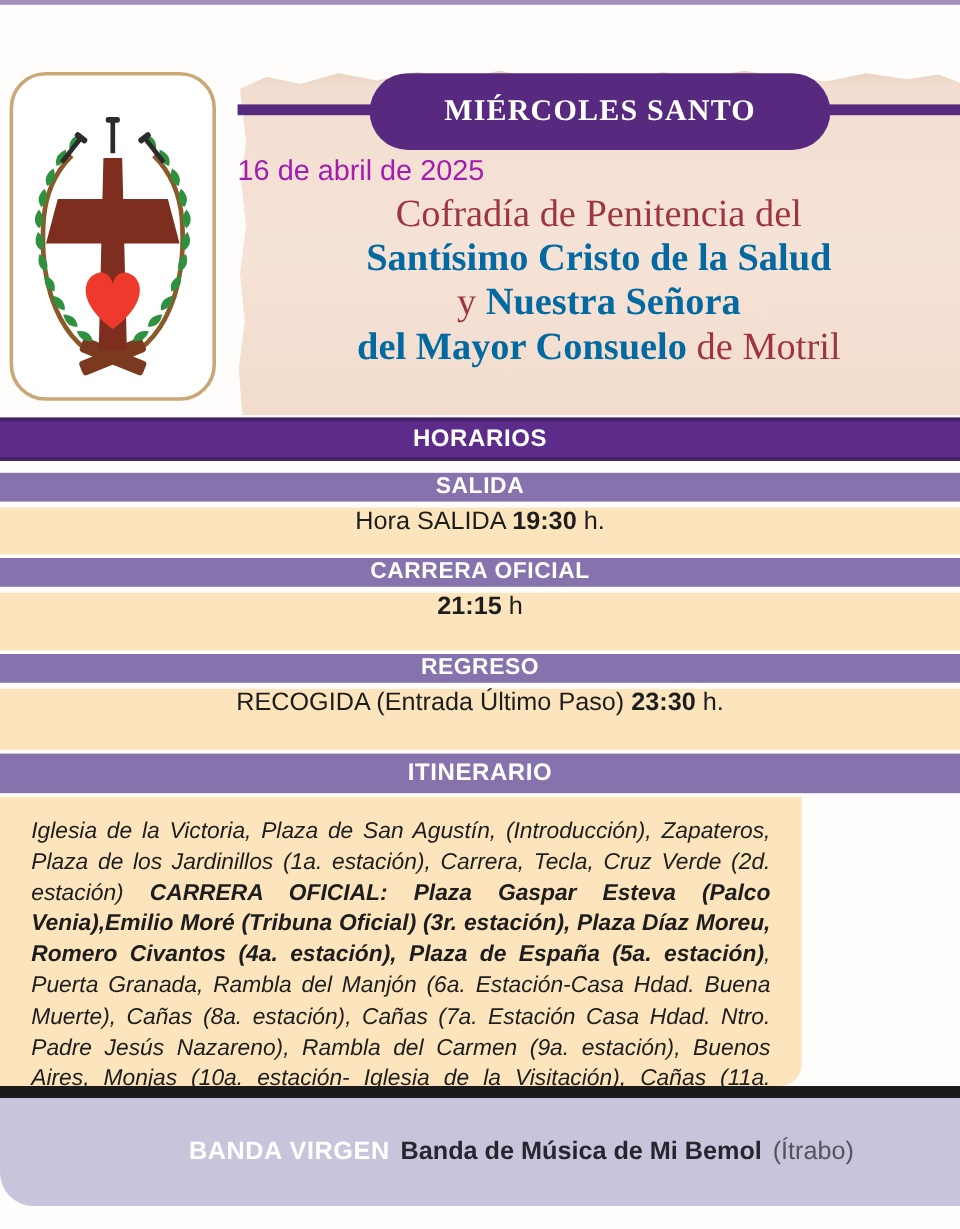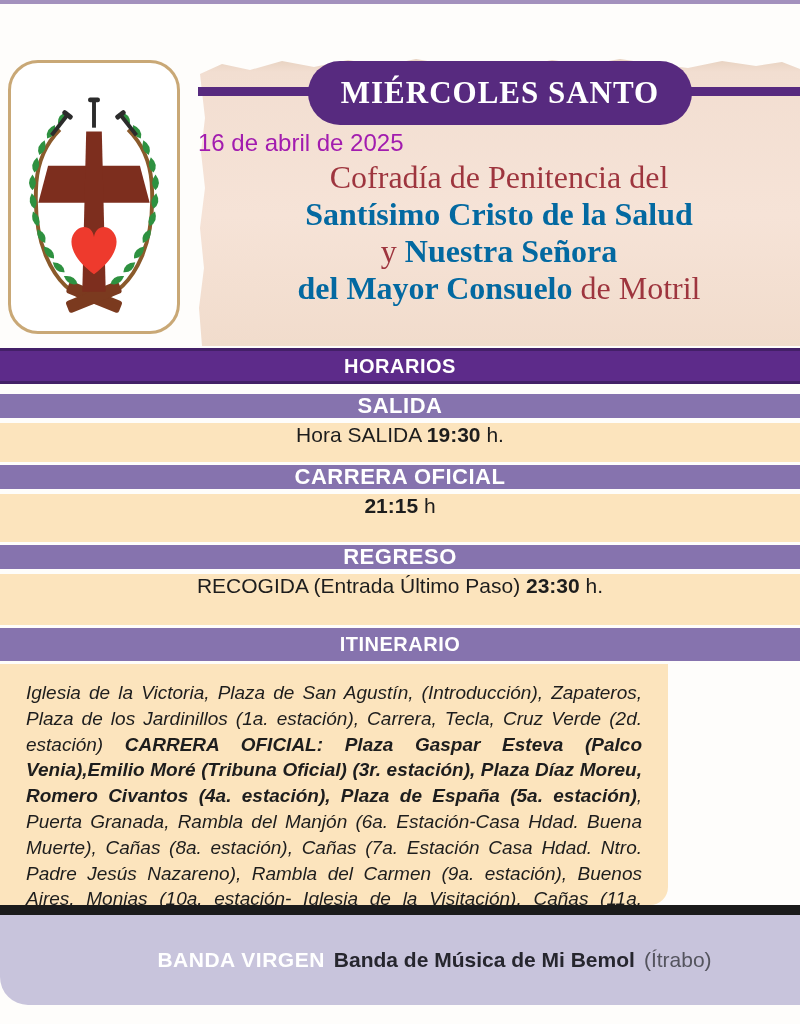--- a/index.html
+++ b/index.html
@@ -12,38 +12,38 @@
     background:linear-gradient(180deg,#e5cfbc 0px,#f2ded1 16px,#f6e3d7 55%,#f1dccc 100%);
     clip-path:polygon(2px 18px,24px 8px,52px 14px,84px 5px,116px 11px,150px 4px,184px 10px,
       218px 3px,252px 9px,286px 5px,320px 11px,354px 4px,388px 9px,422px 3px,456px 8px,
       490px 12px,524px 5px,558px 10px,584px 6px,602px 13px,602px 290px,4px 290px,1px 252px,
       6px 212px,2px 172px,7px 132px,3px 96px,7px 62px);
     filter:drop-shadow(0 2px 2px rgba(90,60,40,.3));}
   .rule{position:absolute;left:198px;top:87px;width:602px;height:9px;background:#572a7f;}
   .pill{position:absolute;left:308px;top:61px;width:384px;height:64px;background:#572a7f;
         border-radius:32px;display:flex;align-items:center;justify-content:center;}
   .pill span{color:#ffffff;font-family:"Liberation Serif",serif;font-weight:bold;
-             font-size:31px;letter-spacing:1px;}
+             font-size:25px;letter-spacing:1px;}
   .date{position:absolute;left:198px;top:129px;width:602px;text-align:left;
         font-size:24px;color:#a21caf;}
   .title{position:absolute;left:198px;top:159px;width:602px;text-align:center;
          font-family:"Liberation Serif",serif;color:#9e353e;font-size:32px;line-height:37px;}
   .t-bold{font-weight:bold;color:#0369a1;}
 
   .emblem-card{position:absolute;left:8px;top:60px;width:172px;height:274px;background:#ffffff;
                border:3px solid #c9a876;border-radius:30px;box-sizing:border-box;}
   .emblem-card svg{position:absolute;left:0;top:0;width:100%;height:100%;}
 
   
   .bar-dark{position:absolute;left:0;top:348px;width:800px;height:36px;background:#5d2b8a;
     border-top:3px solid #432067;border-bottom:3px solid #432067;box-sizing:border-box;
     color:#fff;font-weight:bold;font-size:20px;letter-spacing:.5px;
     display:flex;align-items:center;justify-content:center;}
   .bar{position:absolute;left:0;width:800px;height:24px;background:#8673ae;color:#fff;
-       font-weight:bold;font-size:22px;letter-spacing:.5px;
+       font-weight:bold;font-size:19px;letter-spacing:.5px;
        display:flex;align-items:center;justify-content:center;}
   .bar.salida{top:394px}
   .bar.carrera{top:465px}
   .bar.regreso{top:545px}
   .bar.itin{top:628px;height:33px;font-size:20px}
 
   .cream{position:absolute;left:0;width:800px;background:#fce4bd;color:#1d1d1d;font-size:21px;
          display:flex;align-items:flex-start;justify-content:center;}
   .cream.salida{top:423px;height:39px}
   .cream.carrera{top:494px;height:48px}

